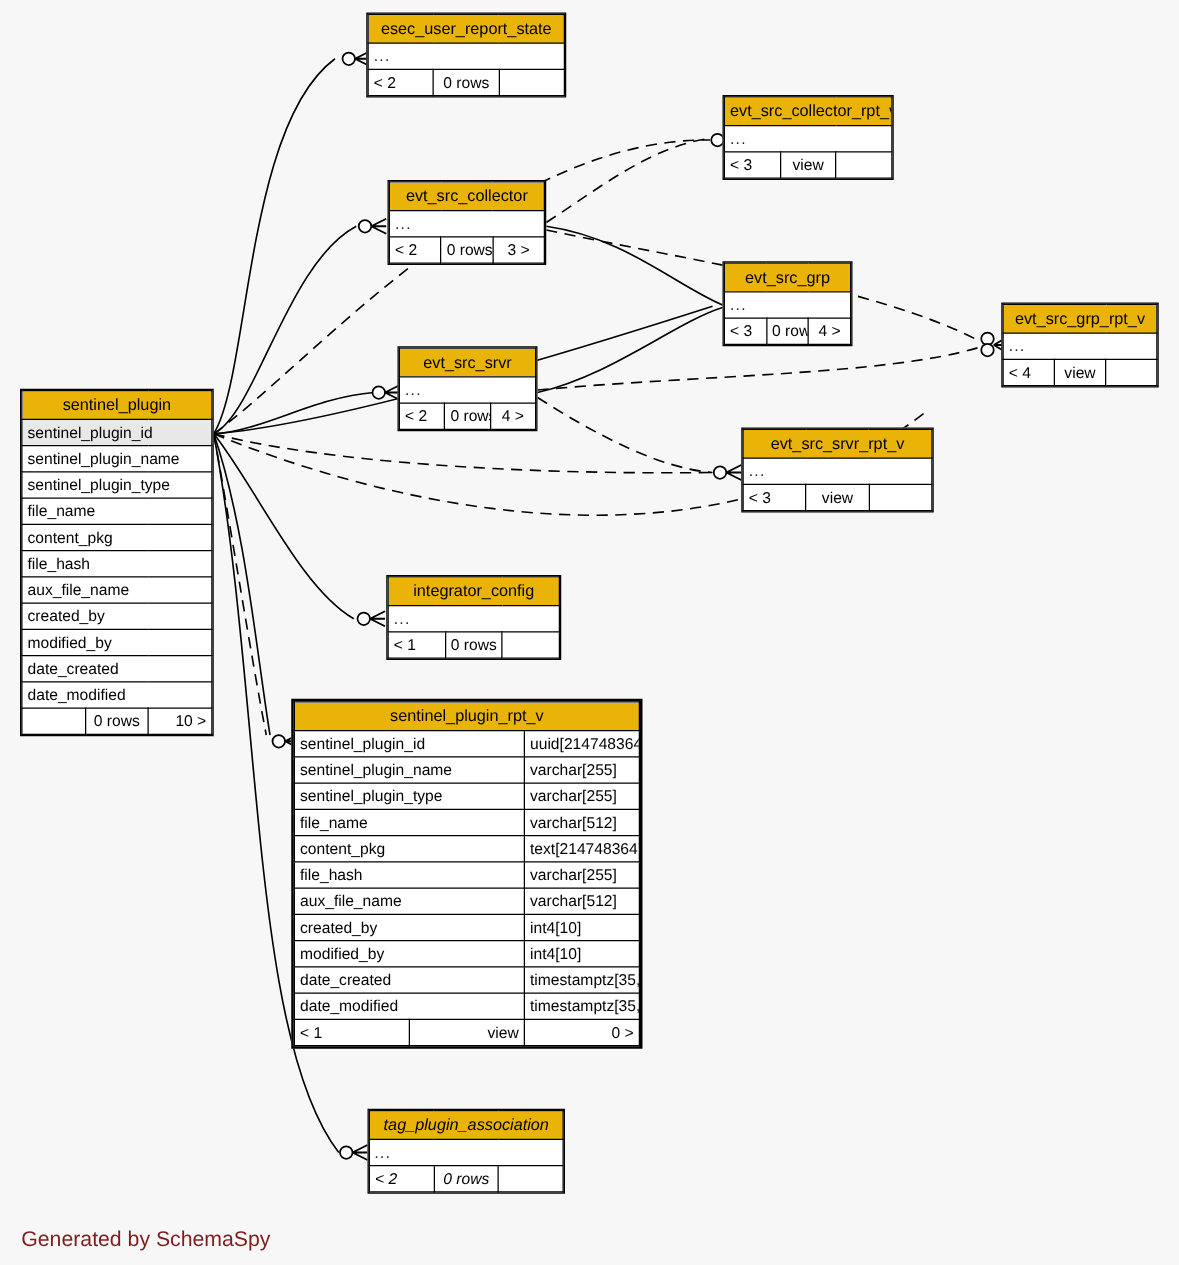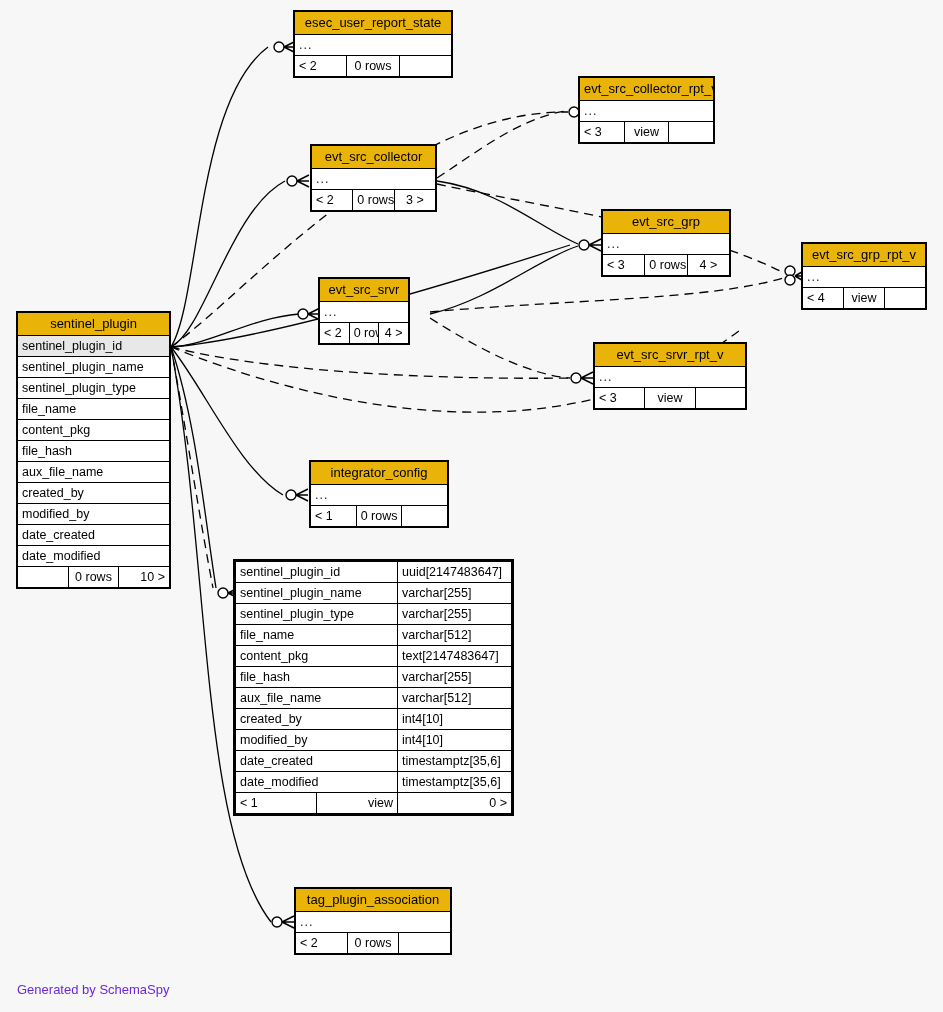--- a/index.html
+++ b/index.html
@@ -69,22 +69,22 @@
   .ar {
     text-align: right;
   }
   .ac {
     text-align: center;
   }
   .credit {
     position: absolute;
     left: 17px;
     top: 982px;
-    font-size: 13px;
-    color: #6d28d9;
+    font-size: 17px;
+    color: #7f1d1d;
     font-family: "Liberation Sans", sans-serif;
   }
 </style>
 </head>
 <body>
 
 <div id="canvas">
 
   <svg id="edges" viewBox="0 0 943 1012" width="943" height="1012">
     <defs>
@@ -243,21 +243,21 @@
           </tr>
       <tr class="foot">
         <td style="width:40px">&lt; 2</td>
         <td class="ac" style="width:48px">0 rows</td>
         <td class="ac" style="width:37px">3 &gt;</td>
       </tr>
     </tbody>
       </table>
   </div>
 
-  <div class="tbl" style="left:601px; top:209px; width:130px;">
+  <div class="tbl" style="left:578px; top:209px; width:104px;">
     <table>
       <tbody>
           <tr class="title">
             <td colspan="3">evt_src_grp</td>
           </tr>
       <tr class="dots">
             <td colspan="3">...</td>
           </tr>
       <tr class="foot">
         <td style="width:34px">&lt; 3</td>
@@ -279,21 +279,21 @@
           </tr>
       <tr class="foot">
         <td style="width:42px">&lt; 4</td>
         <td class="ac" style="width:43px">view</td>
         <td style="width:39px"></td>
       </tr>
     </tbody>
       </table>
   </div>
 
-  <div class="tbl" style="left:318px; top:277px; width:92px;">
+  <div class="tbl" style="left:318px; top:277px; width:112px;">
     <table>
       <tbody>
           <tr class="title">
             <td colspan="3">evt_src_srvr</td>
           </tr>
       <tr class="dots">
             <td colspan="3">...</td>
           </tr>
       <tr class="foot">
         <td style="width:35px">&lt; 2</td>
@@ -336,20 +336,23 @@
         <td class="ac" style="width:48px">0 rows</td>
         <td style="width:39px"></td>
       </tr>
     </tbody>
       </table>
   </div>
 
   <div class="tbl main" style="left:233px; top:559px; width:281px;">
     <table>
       <tbody>
+          <tr class="title">
+            <td colspan="3">sentinel_plugin_rpt_v</td>
+          </tr>
 
       <tr>
         <td colspan="2" style="width:153px">sentinel_plugin_id</td>
         <td>uuid[2147483647]</td>
       </tr>
       <tr>
         <td colspan="2">sentinel_plugin_name</td>
         <td>varchar[255]</td>
       </tr>
       <tr>
@@ -391,21 +394,21 @@
 
       <tr class="foot">
         <td style="width:76px">&lt; 1</td>
         <td class="ar" style="width:77px">view</td>
         <td class="ar">0 &gt;</td>
       </tr>
     </tbody>
       </table>
   </div>
 
-  <div class="tbl" style="left:294px; top:887px; width:158px;">
+  <div class="tbl" style="left:294px; top:887px; width:158px;font-style:italic;">
     <table>
       <tbody>
           <tr class="title">
             <td colspan="3">tag_plugin_association</td>
           </tr>
       <tr class="dots">
             <td colspan="3">...</td>
           </tr>
       <tr class="foot">
         <td style="width:53px">&lt; 2</td>

